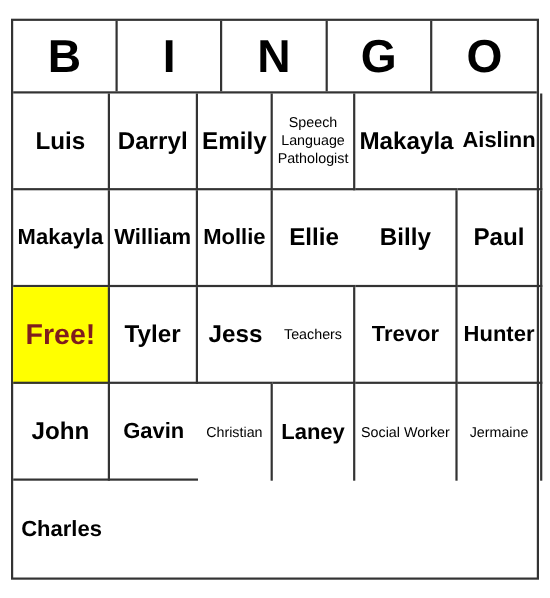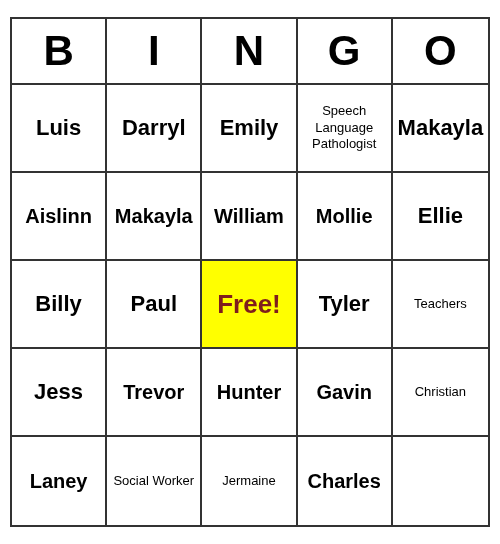--- a/index.html
+++ b/index.html
@@ -32,21 +32,21 @@
       padding: 8px 4px;
       border-right: 2px solid #333;
       color: #000;
     }
     .bingo-header-cell:last-child {
       border-right: none;
     }
 
     .bingo-grid {
       display: grid;
-      grid-template-columns: repeat(5, 1fr);
+      grid-template-columns: repeat(6, 1fr);
     }
 
     .bingo-cell {
       border-right: 2px solid #333;
       border-bottom: 2px solid #333;
       min-height: 88px;
       display: flex;
       align-items: center;
       justify-content: center;
       text-align: center;
@@ -134,30 +134,33 @@
       <div class="bingo-cell">
         <span class="cell-text">Paul</span>
       </div>
       <div class="bingo-cell" style="background-color: rgb(255, 255, 0);">
         <span class="free-text">Free!</span>
       </div>
       <div class="bingo-cell">
         <span class="cell-text">Tyler</span>
       </div>
       <div class="bingo-cell">
-        <span class="cell-text-small">Teachers</span>
+        <span class="cell-text">Jess</span>
       </div>
       <div class="bingo-cell">
-        <span class="cell-text">Jess</span>
+        <span class="cell-text-small">Teachers</span>
       </div>
       <div class="bingo-cell">
         <span class="cell-text-medium">Trevor</span>
       </div>
       <div class="bingo-cell">
         <span class="cell-text-medium">Hunter</span>
+      </div>
+      <div class="bingo-cell">
+        <span class="cell-text">John</span>
       </div>
       <div class="bingo-cell">
         <span class="cell-text-medium">Gavin</span>
       </div>
       <div class="bingo-cell">
         <span class="cell-text-small">Christian</span>
       </div>
       <div class="bingo-cell">
         <span class="cell-text-medium">Laney</span>
       </div>

